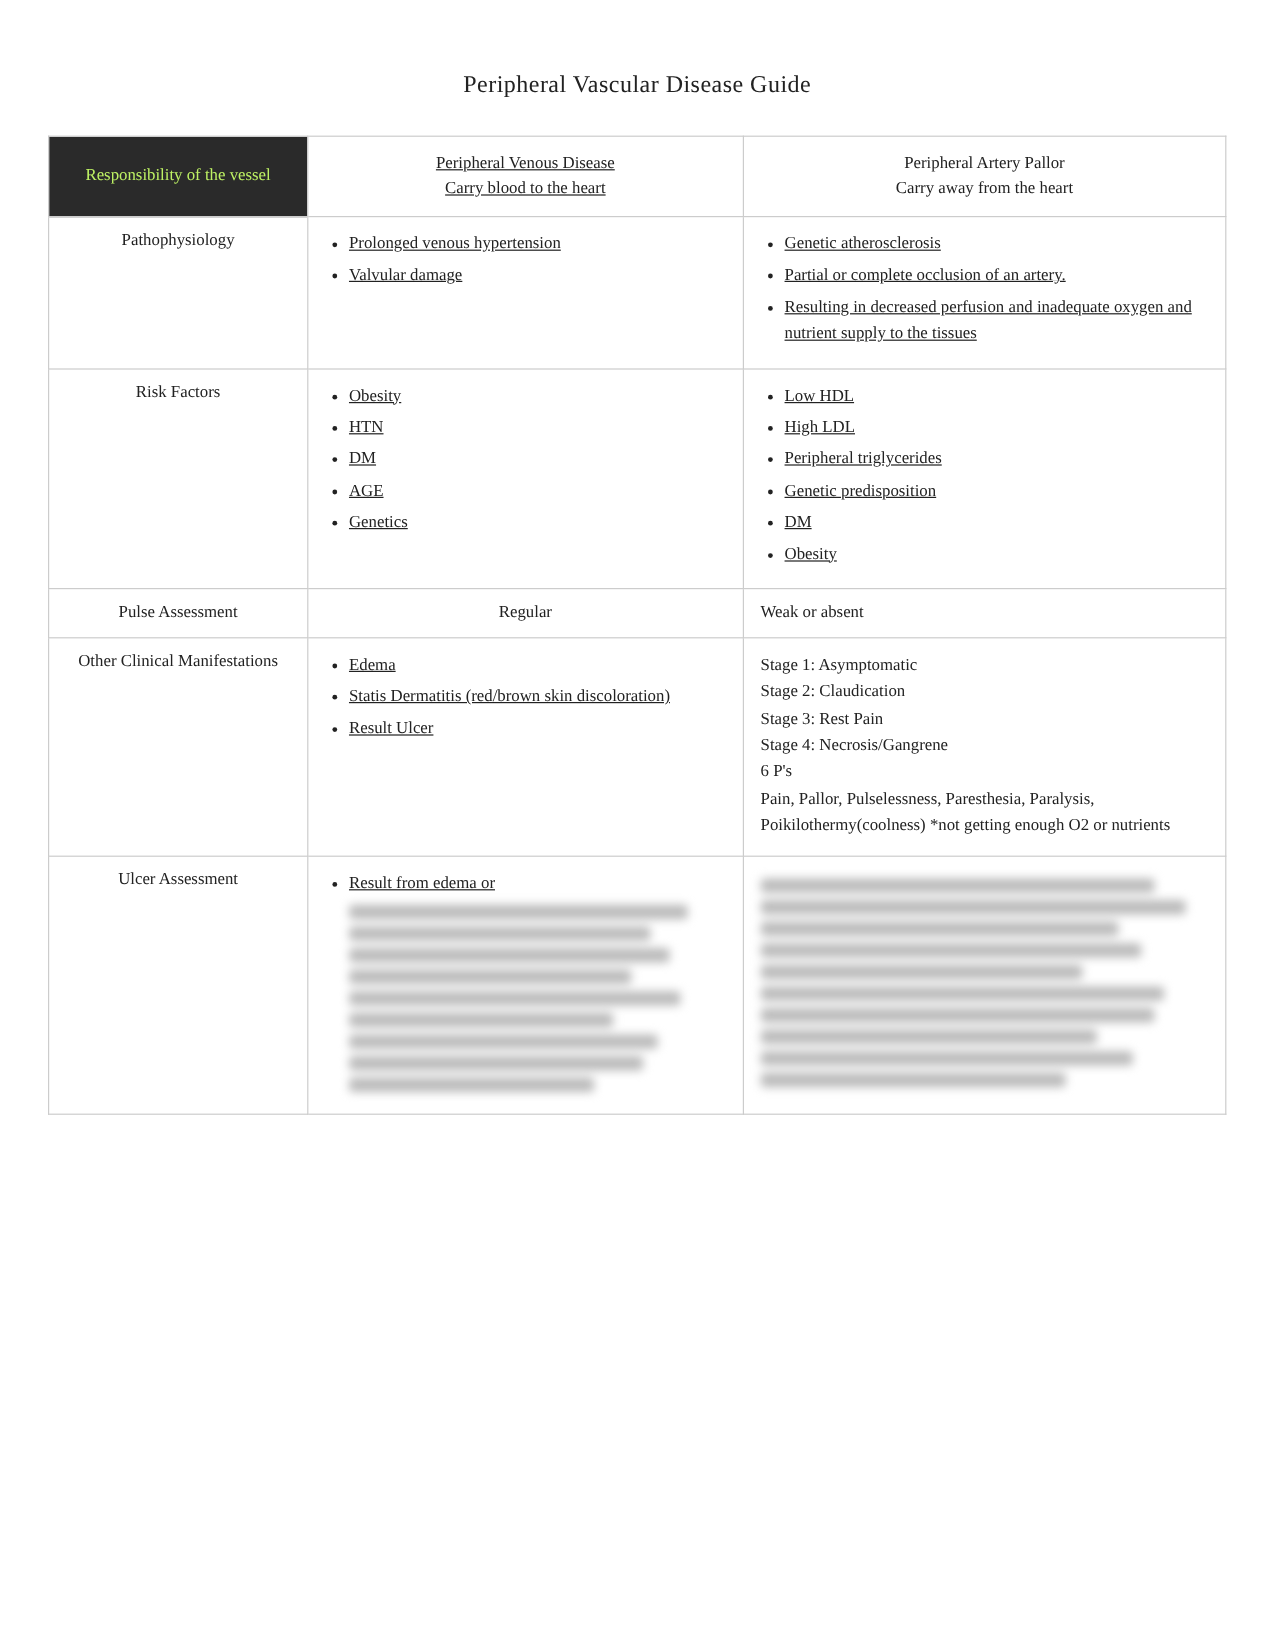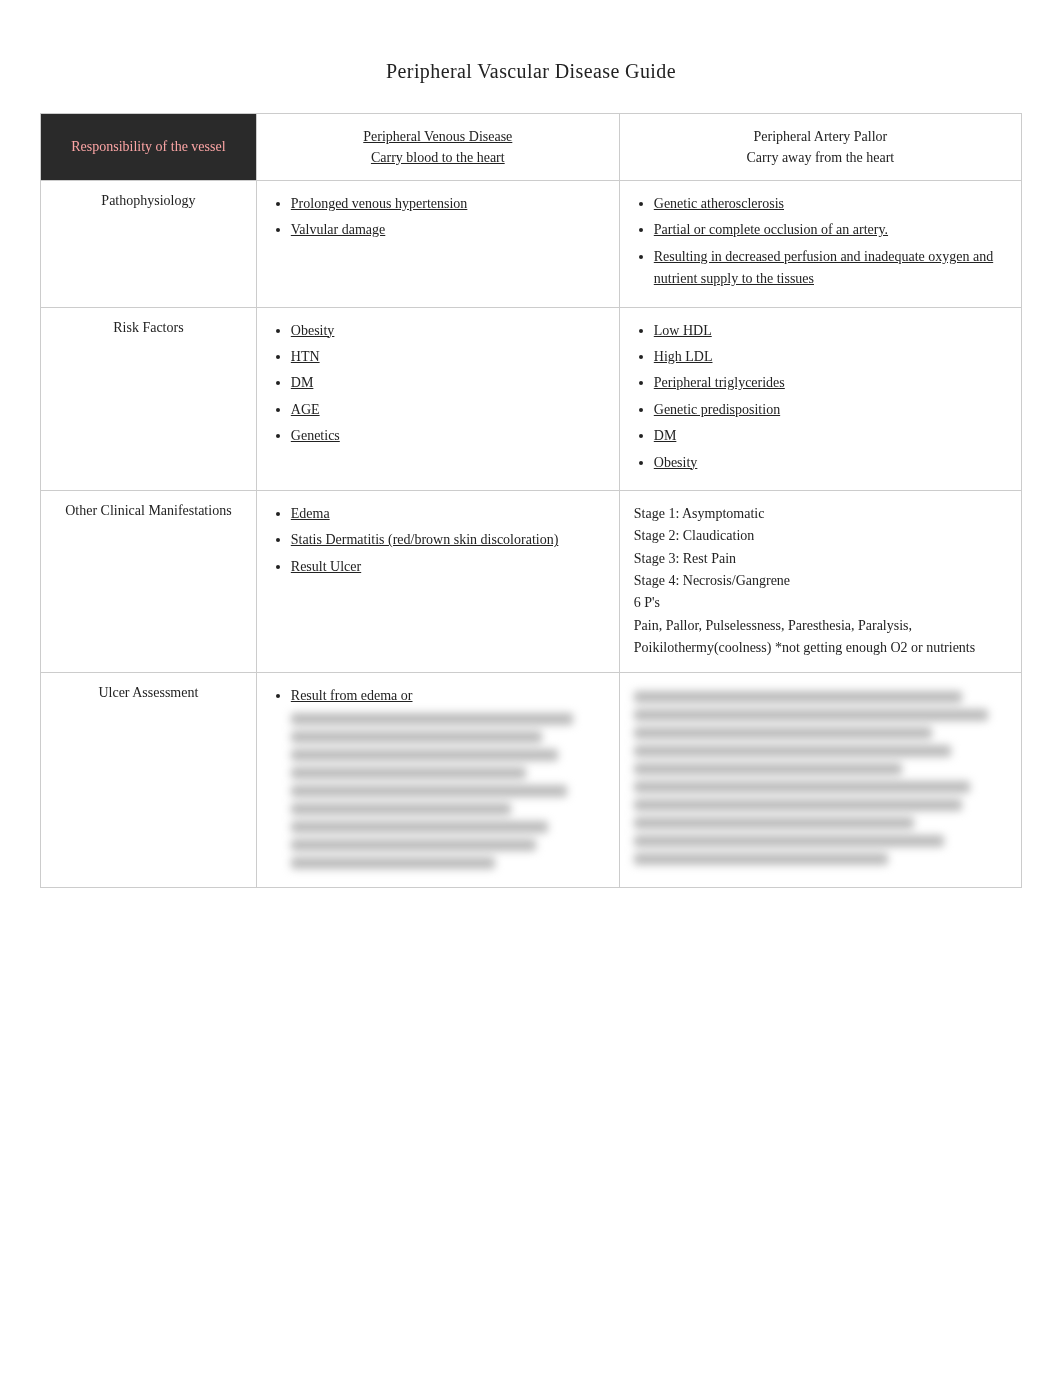--- a/index.html
+++ b/index.html
@@ -98,21 +98,21 @@
 
 <table class="guide-table">
   <colgroup>
     <col style="width:22%">
     <col style="width:37%">
     <col style="width:41%">
   </colgroup>
   <thead>
     <tr>
       <th class="header-label-cell col-label" style="background-color: rgb(42, 42, 42); color: rgb(255, 255, 255);">
-        <span style="color:#fca5a5; display:block; padding:10px 0;text-align:center;">Responsibility of the vessel</span>
+        <span style="color:#bef264; display:block; padding:10px 0;text-align:center;">Responsibility of the vessel</span>
       </th>
       <th class="col-venous header-venous">
         <span style="display:block; font-weight:normal;text-decoration:underline;">Peripheral Venous Disease</span>
         <span style="display:block; font-weight:normal;text-decoration:underline;">Carry blood to the heart</span>
       </th>
       <th class="col-artery header-artery">
         <span style="display:block; font-weight:normal;">Peripheral Artery Pallor</span>
         <span style="display:block; font-weight:normal;">Carry away from the heart</span>
       </th>
     </tr>
@@ -152,20 +152,29 @@
           <li>Low HDL</li>
           <li>High LDL</li>
           <li>Peripheral triglycerides</li>
           <li>Genetic predisposition</li>
           <li>DM</li>
           <li>Obesity</li>
         </ul>
       </td>
     </tr>
 
+    <tr>
+      <td class="row-label">Pulse Assessment</td>
+      <td class="col-venous" style="text-align:center; vertical-align:middle;">
+        <span>Regular</span>
+      </td>
+      <td class="col-artery" style="text-align:left; vertical-align:middle;">
+        <span>Weak or absent</span>
+      </td>
+    </tr>
 
     <tr>
       <td class="row-label">Other Clinical Manifestations</td>
       <td class="col-venous">
         <ul class="bullet-list">
           <li>Edema</li>
           <li>Statis Dermatitis (red/brown skin discoloration)</li>
           <li>Result Ulcer</li>
         </ul>
       </td>

